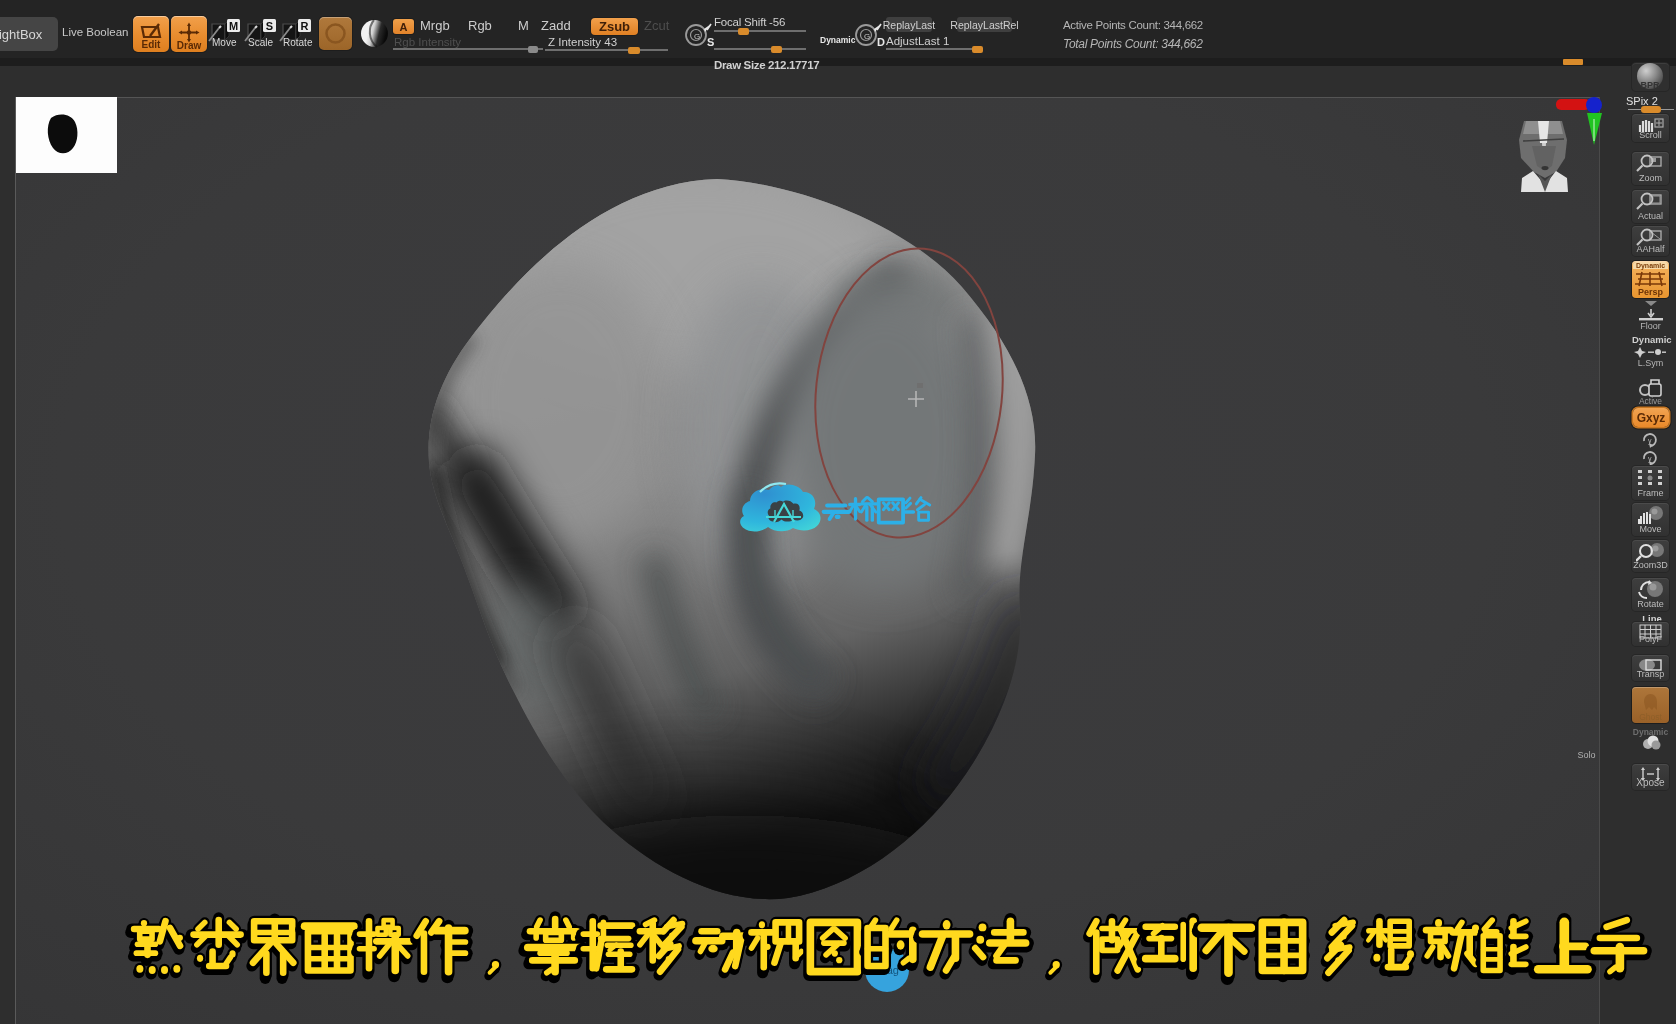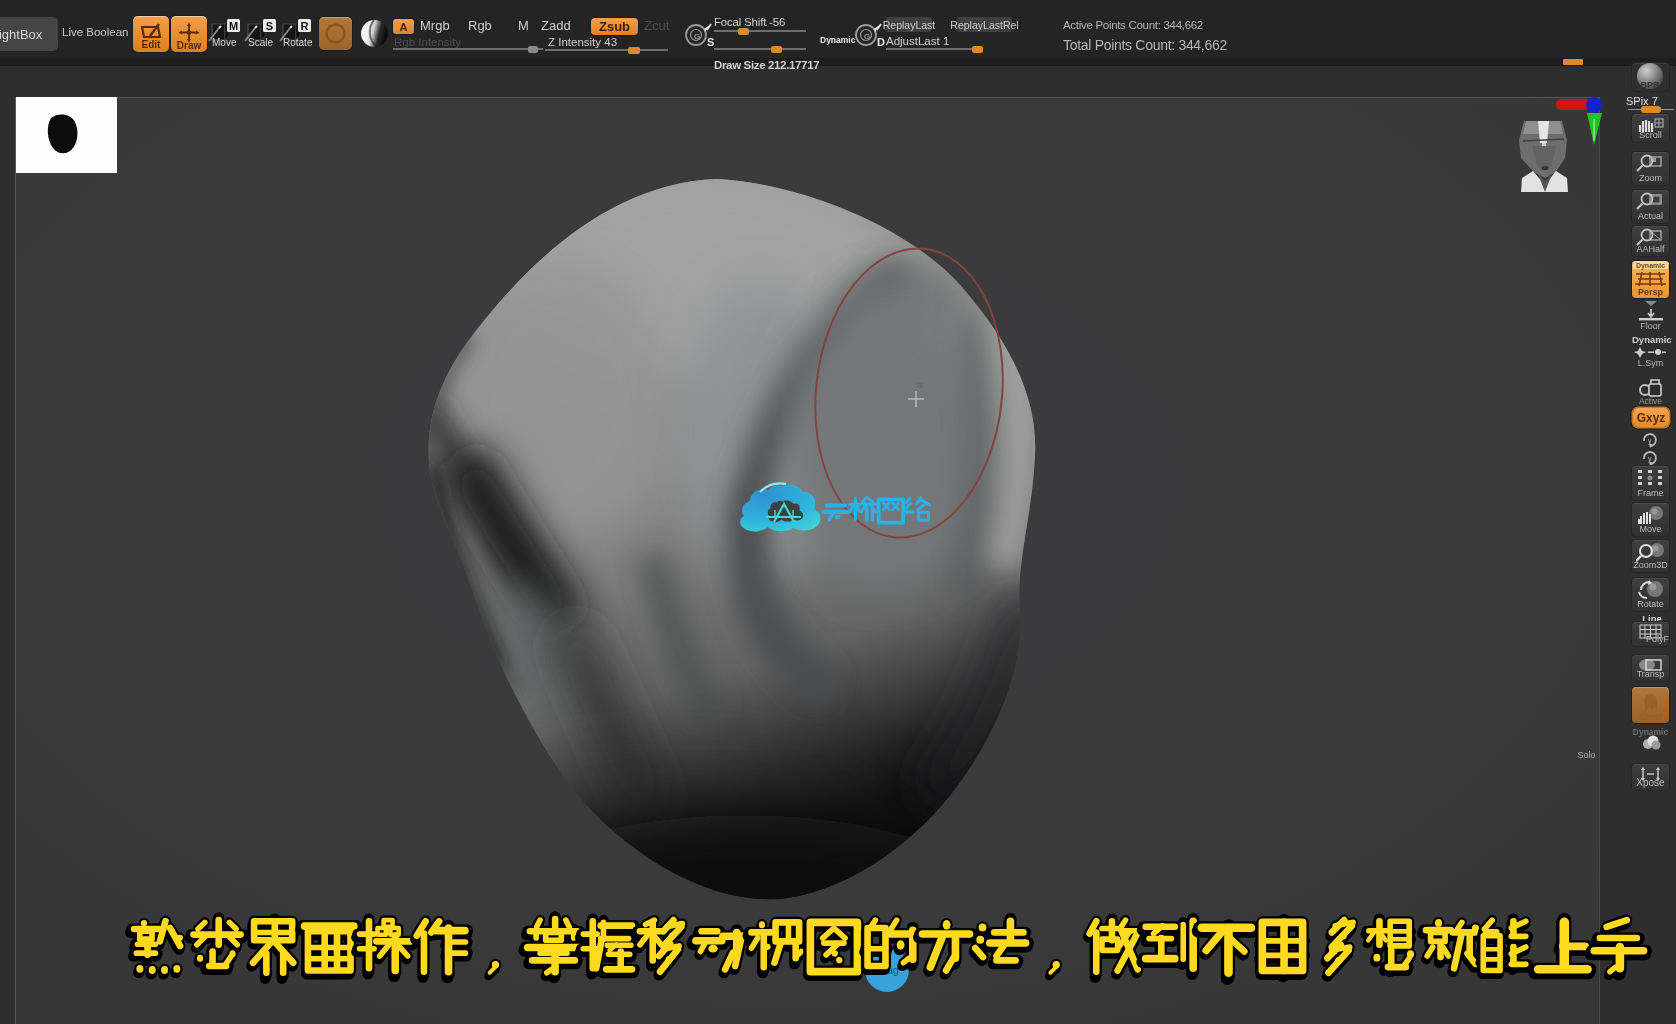--- a/index.html
+++ b/index.html
@@ -102,21 +102,21 @@
     <path d="M28 4 L22 12 L21 9 Z" fill="#e8e8e8"></path>
     <path d="M28 4 L24 10" stroke="#e8e8e8" stroke-width="1.6"></path>
     <text x="24" y="26" font-size="11" font-weight="bold" fill="#e8e8e8" font-family="Liberation Sans">D</text>
   </svg>
 <div style="position:absolute;left:886px;top:17px;width:46px;height:15px;background:#3f3f3f;border-radius:3px;color:#cfcfcf;font-size:10.5px;display:flex;align-items:center;justify-content:center;">ReplayLast</div>
 <div style="position:absolute;left:957px;top:17px;width:55px;height:15px;background:#3f3f3f;border-radius:3px;color:#cfcfcf;font-size:10.5px;display:flex;align-items:center;justify-content:center;">ReplayLastRel</div>
 <div style="position:absolute;left:886px;top:35px;font-size:11.5px;color:#d0d0d0;font-weight:normal;letter-spacing:0;white-space:nowrap;text-align:center;">AdjustLast 1</div>
 <div style="position:absolute;left:886px;top:48px;width:97px;height:2px;background:#6e6e6e;"></div>
 <div style="position:absolute;left:971.5px;top:45.5px;width:11px;height:7px;background:#d98b2b;border-radius:2px;"></div>
 <div style="position:absolute;left:1063px;top:19px;font-size:11.5px;color:#b5b5b5;font-weight:normal;letter-spacing:-0.3px;white-space:nowrap;">Active Points Count: 344,662</div>
-<div style="position:absolute;left:1063px;top:37px;font-size:14px;color:#b5b5b5;font-weight:normal;letter-spacing:-0.3px;white-space:nowrap;">Total Points Count: 344,662</div>
+<div style="position:absolute;left:1063px;top:37px;font-size:12px;color:#b5b5b5;font-weight:normal;letter-spacing:-0.3px;white-space:nowrap;font-style:italic;">Total Points Count: 344,662</div>
 <svg style="position:absolute;left:0;top:0;" width="1676" height="1024" viewBox="0 0 1676 1024">
     <defs>
       <linearGradient id="headg" x1="0" y1="0.08" x2="0.25" y2="1">
         <stop offset="0" stop-color="#9d9d9d"></stop>
         <stop offset="0.45" stop-color="#8b8b8b"></stop>
         <stop offset="0.75" stop-color="#636363"></stop>
         <stop offset="0.93" stop-color="#222"></stop>
         <stop offset="1" stop-color="#0c0c0c"></stop>
       </linearGradient>
       <filter id="b8" x="-250%" y="-250%" width="600%" height="600%">
@@ -999,21 +999,21 @@
     <defs>
       <radialGradient id="bprg" cx="0.35" cy="0.3" r="0.9">
         <stop offset="0" stop-color="#cfcfcf"></stop>
         <stop offset="0.45" stop-color="#8a8a8a"></stop>
         <stop offset="1" stop-color="#2e2e2e"></stop>
       </radialGradient>
     </defs>
     <circle cx="16" cy="14" r="13" fill="url(#bprg)"></circle>
     <text x="16" y="26" font-size="9" fill="#333" text-anchor="middle" font-weight="bold" font-family="Liberation Sans">BPR</text>
   </svg>
-<div style="position:absolute;left:1626px;top:95px;font-size:11px;color:#e0e0e0;font-weight:normal;letter-spacing:0;white-space:nowrap;">SPix 7</div>
+<div style="position:absolute;left:1626px;top:95px;font-size:11px;color:#e0e0e0;font-weight:normal;letter-spacing:0;white-space:nowrap;">SPix 2</div>
 <div style="position:absolute;left:1628px;top:109px;width:46px;height:1px;background:#999;"></div>
 <div style="position:absolute;left:1641px;top:106px;width:20px;height:7px;background:#d98b2b;border-radius:3px;"></div>
 <div class="sbtn" style="top:114px;height:28px;">
     <svg style="position:absolute;left:4px;top:3px;" width="28" height="16" viewBox="0 0 28 16">
       <path d="M4 15 L4 8 M7 15 L7 4 M10 15 L10 3 M13 15 L13 4 M16 15 L16 6" stroke="#dcdcdc" stroke-width="2.2"></path>
       <rect x="19" y="2" width="8" height="8" fill="none" stroke="#aaa" stroke-width="1.2"></rect>
       <path d="M20 6 L26 6 M23 3 L23 9" stroke="#aaa" stroke-width="1"></path>
     </svg>
     <div class="slab" style="color:#bdbdbd;font-size:9px;">Scroll</div>
   </div>
@@ -1132,21 +1132,21 @@
     <div class="slab" style="color:#bdbdbd;font-size:9px;">Rotate</div>
   </div>
 <div style="position:absolute;left:1630px;top:613px;width:44px;text-align:center;font-size:9.5px;color:#d5d5d5;font-weight:bold;">Line Frame</div>
 <div class="sbtn" style="top:622px;height:24px;">
     <svg style="position:absolute;left:7px;top:2px;" width="23" height="15" viewBox="0 0 23 15">
       <g stroke="#cfcfcf" stroke-width="1" fill="none">
         <rect x="1" y="1" width="21" height="13"></rect>
         <path d="M1 5.5 L22 5.5 M1 10 L22 10 M6 1 L6 14 M11.5 1 L11.5 14 M17 1 L17 14"></path>
       </g>
     </svg>
-    <div class="slab" style="color:#bdbdbd;font-size:9px;text-align:right;">PolyF</div>
+    <div class="slab" style="color:#bdbdbd;font-size:9px;">PolyF</div>
   </div>
 <div class="sbtn" style="top:655px;height:26px;">
     <svg style="position:absolute;left:6px;top:3px;" width="25" height="14" viewBox="0 0 25 14">
       <ellipse cx="9" cy="7" rx="8" ry="6" fill="#888"></ellipse>
       <rect x="8" y="2" width="15" height="10" fill="none" stroke="#ddd" stroke-width="1.4"></rect>
     </svg>
     <div class="slab" style="color:#bdbdbd;font-size:9px;">Transp</div>
   </div>
 <div style="position:absolute;left:1632px;top:687px;width:37px;height:36px;border-radius:4px;background:linear-gradient(180deg,#ad763a,#9a6128);box-shadow:0 0 0 1px #1d1d1d,inset 0 1px 0 rgba(255,255,255,.25);"></div>
 <svg style="position:absolute;left:1642px;top:693px;" width="17" height="18">

